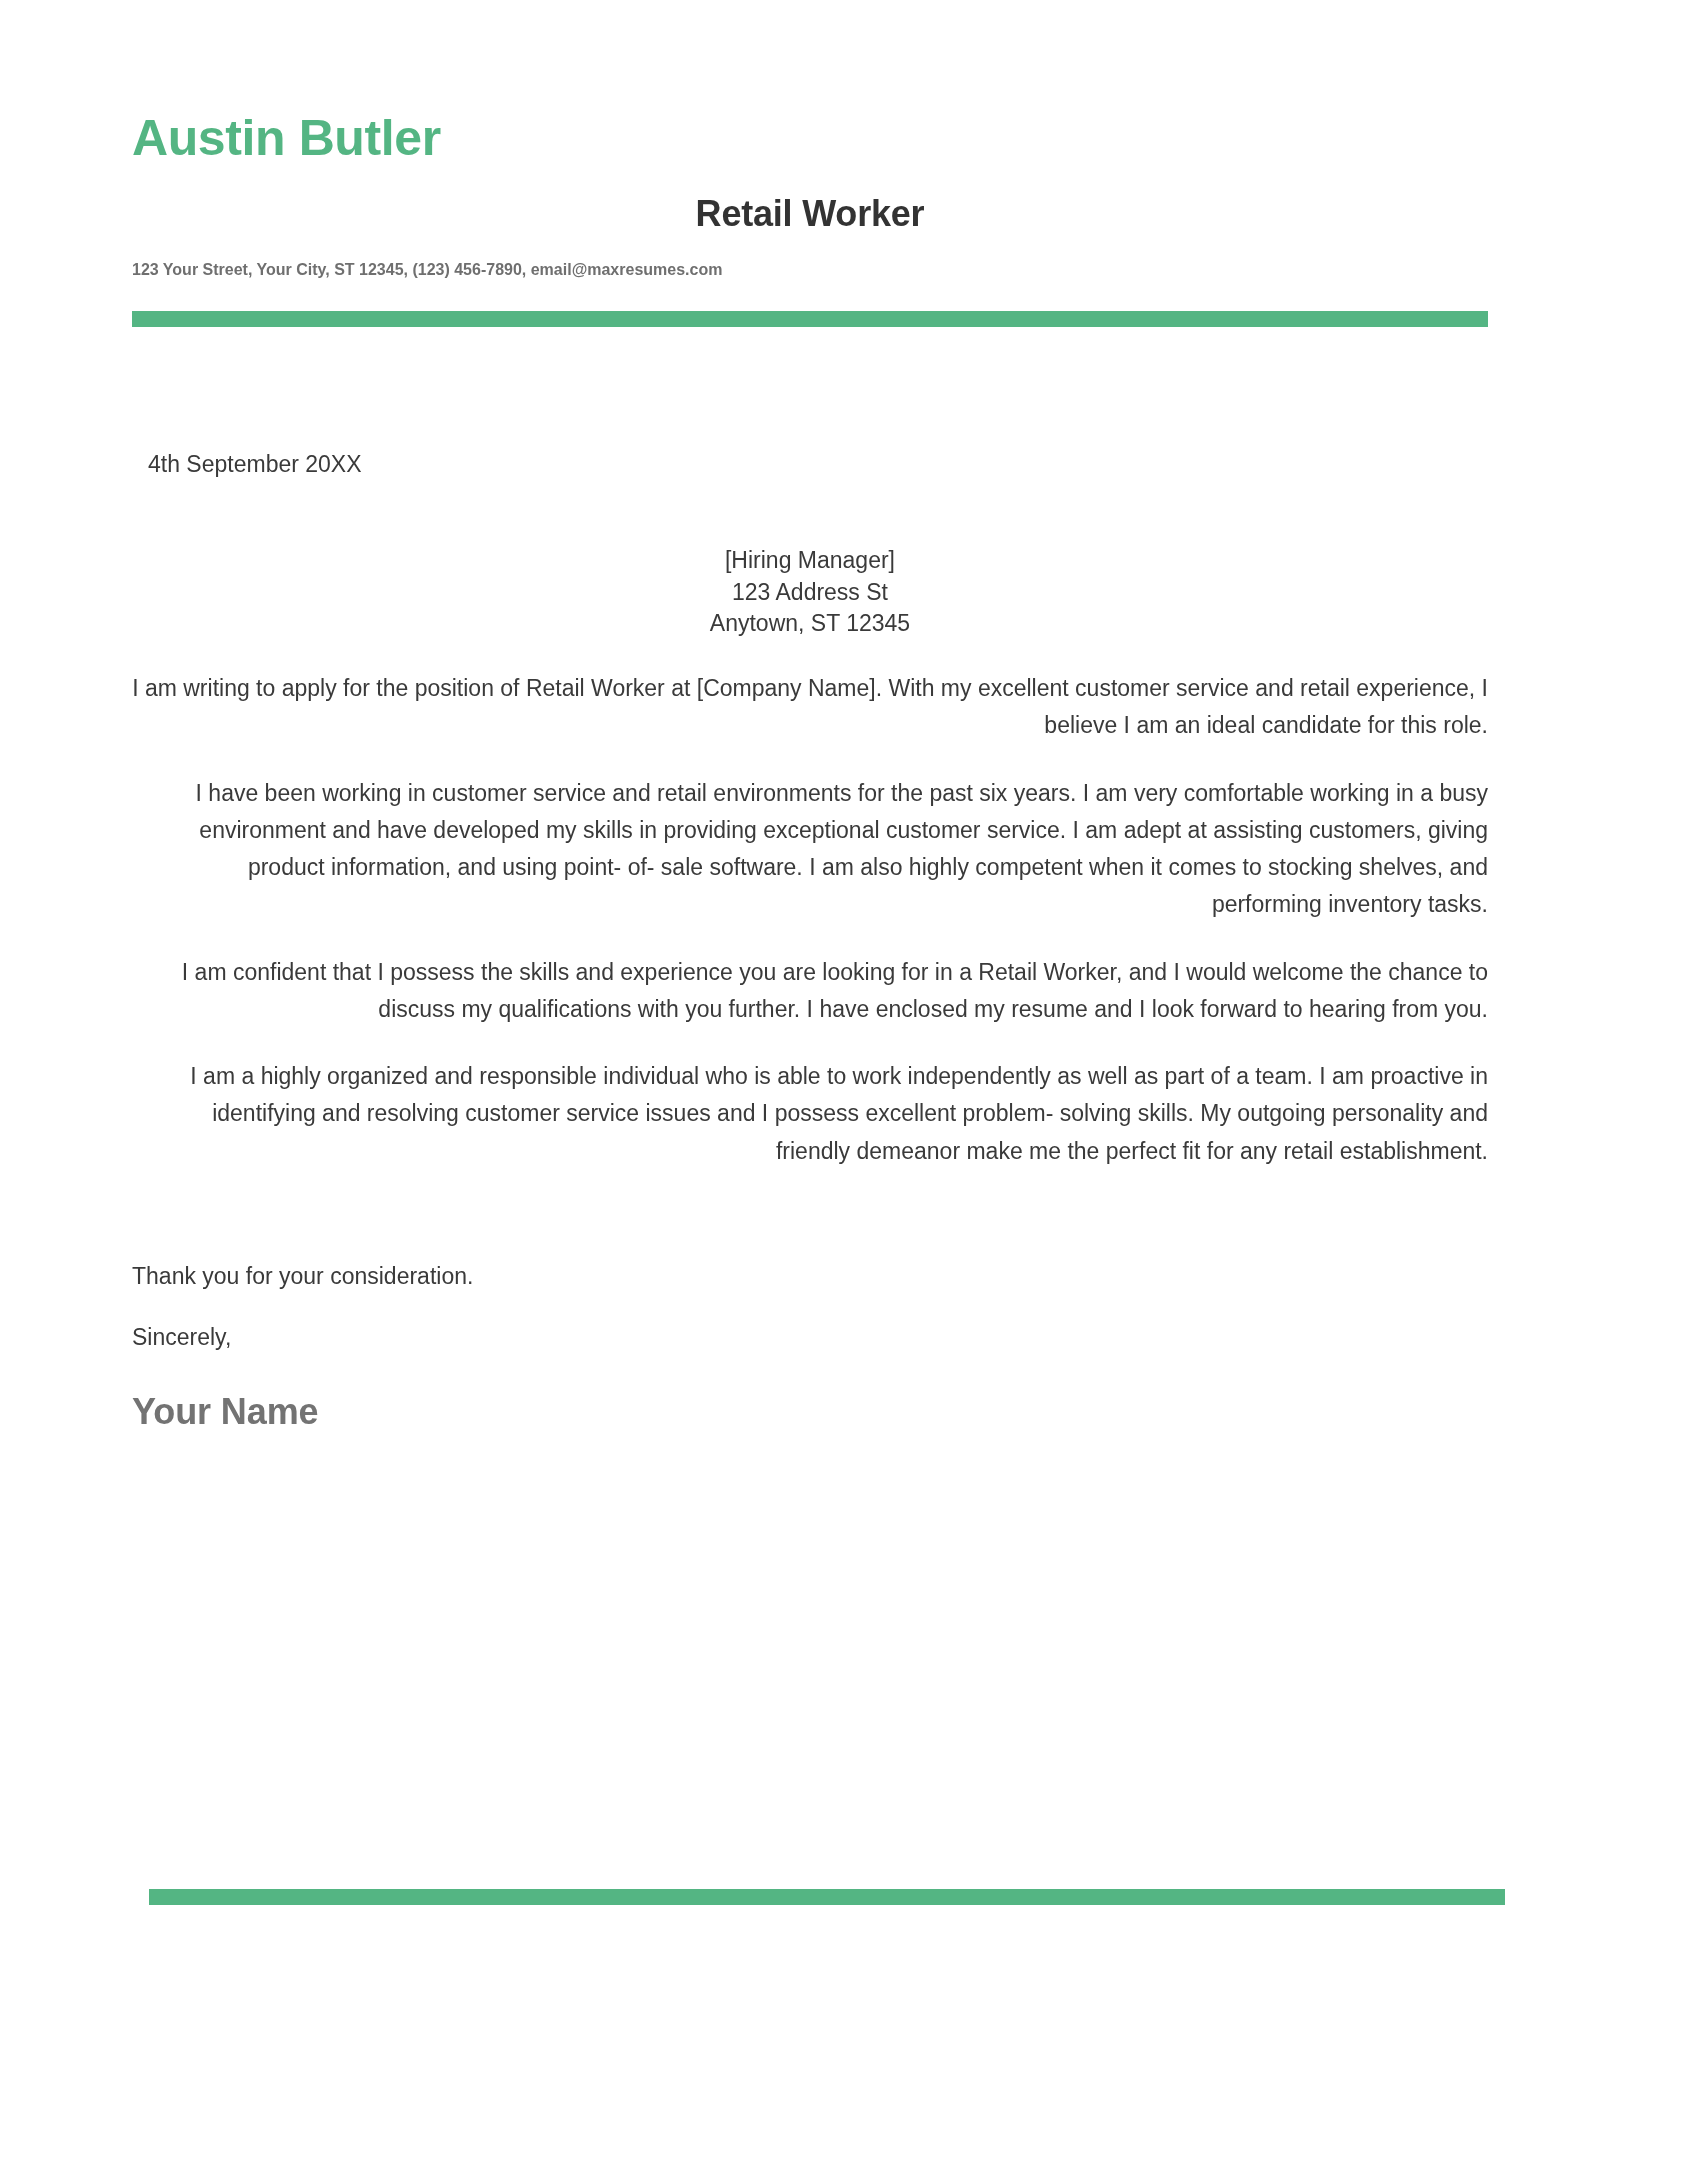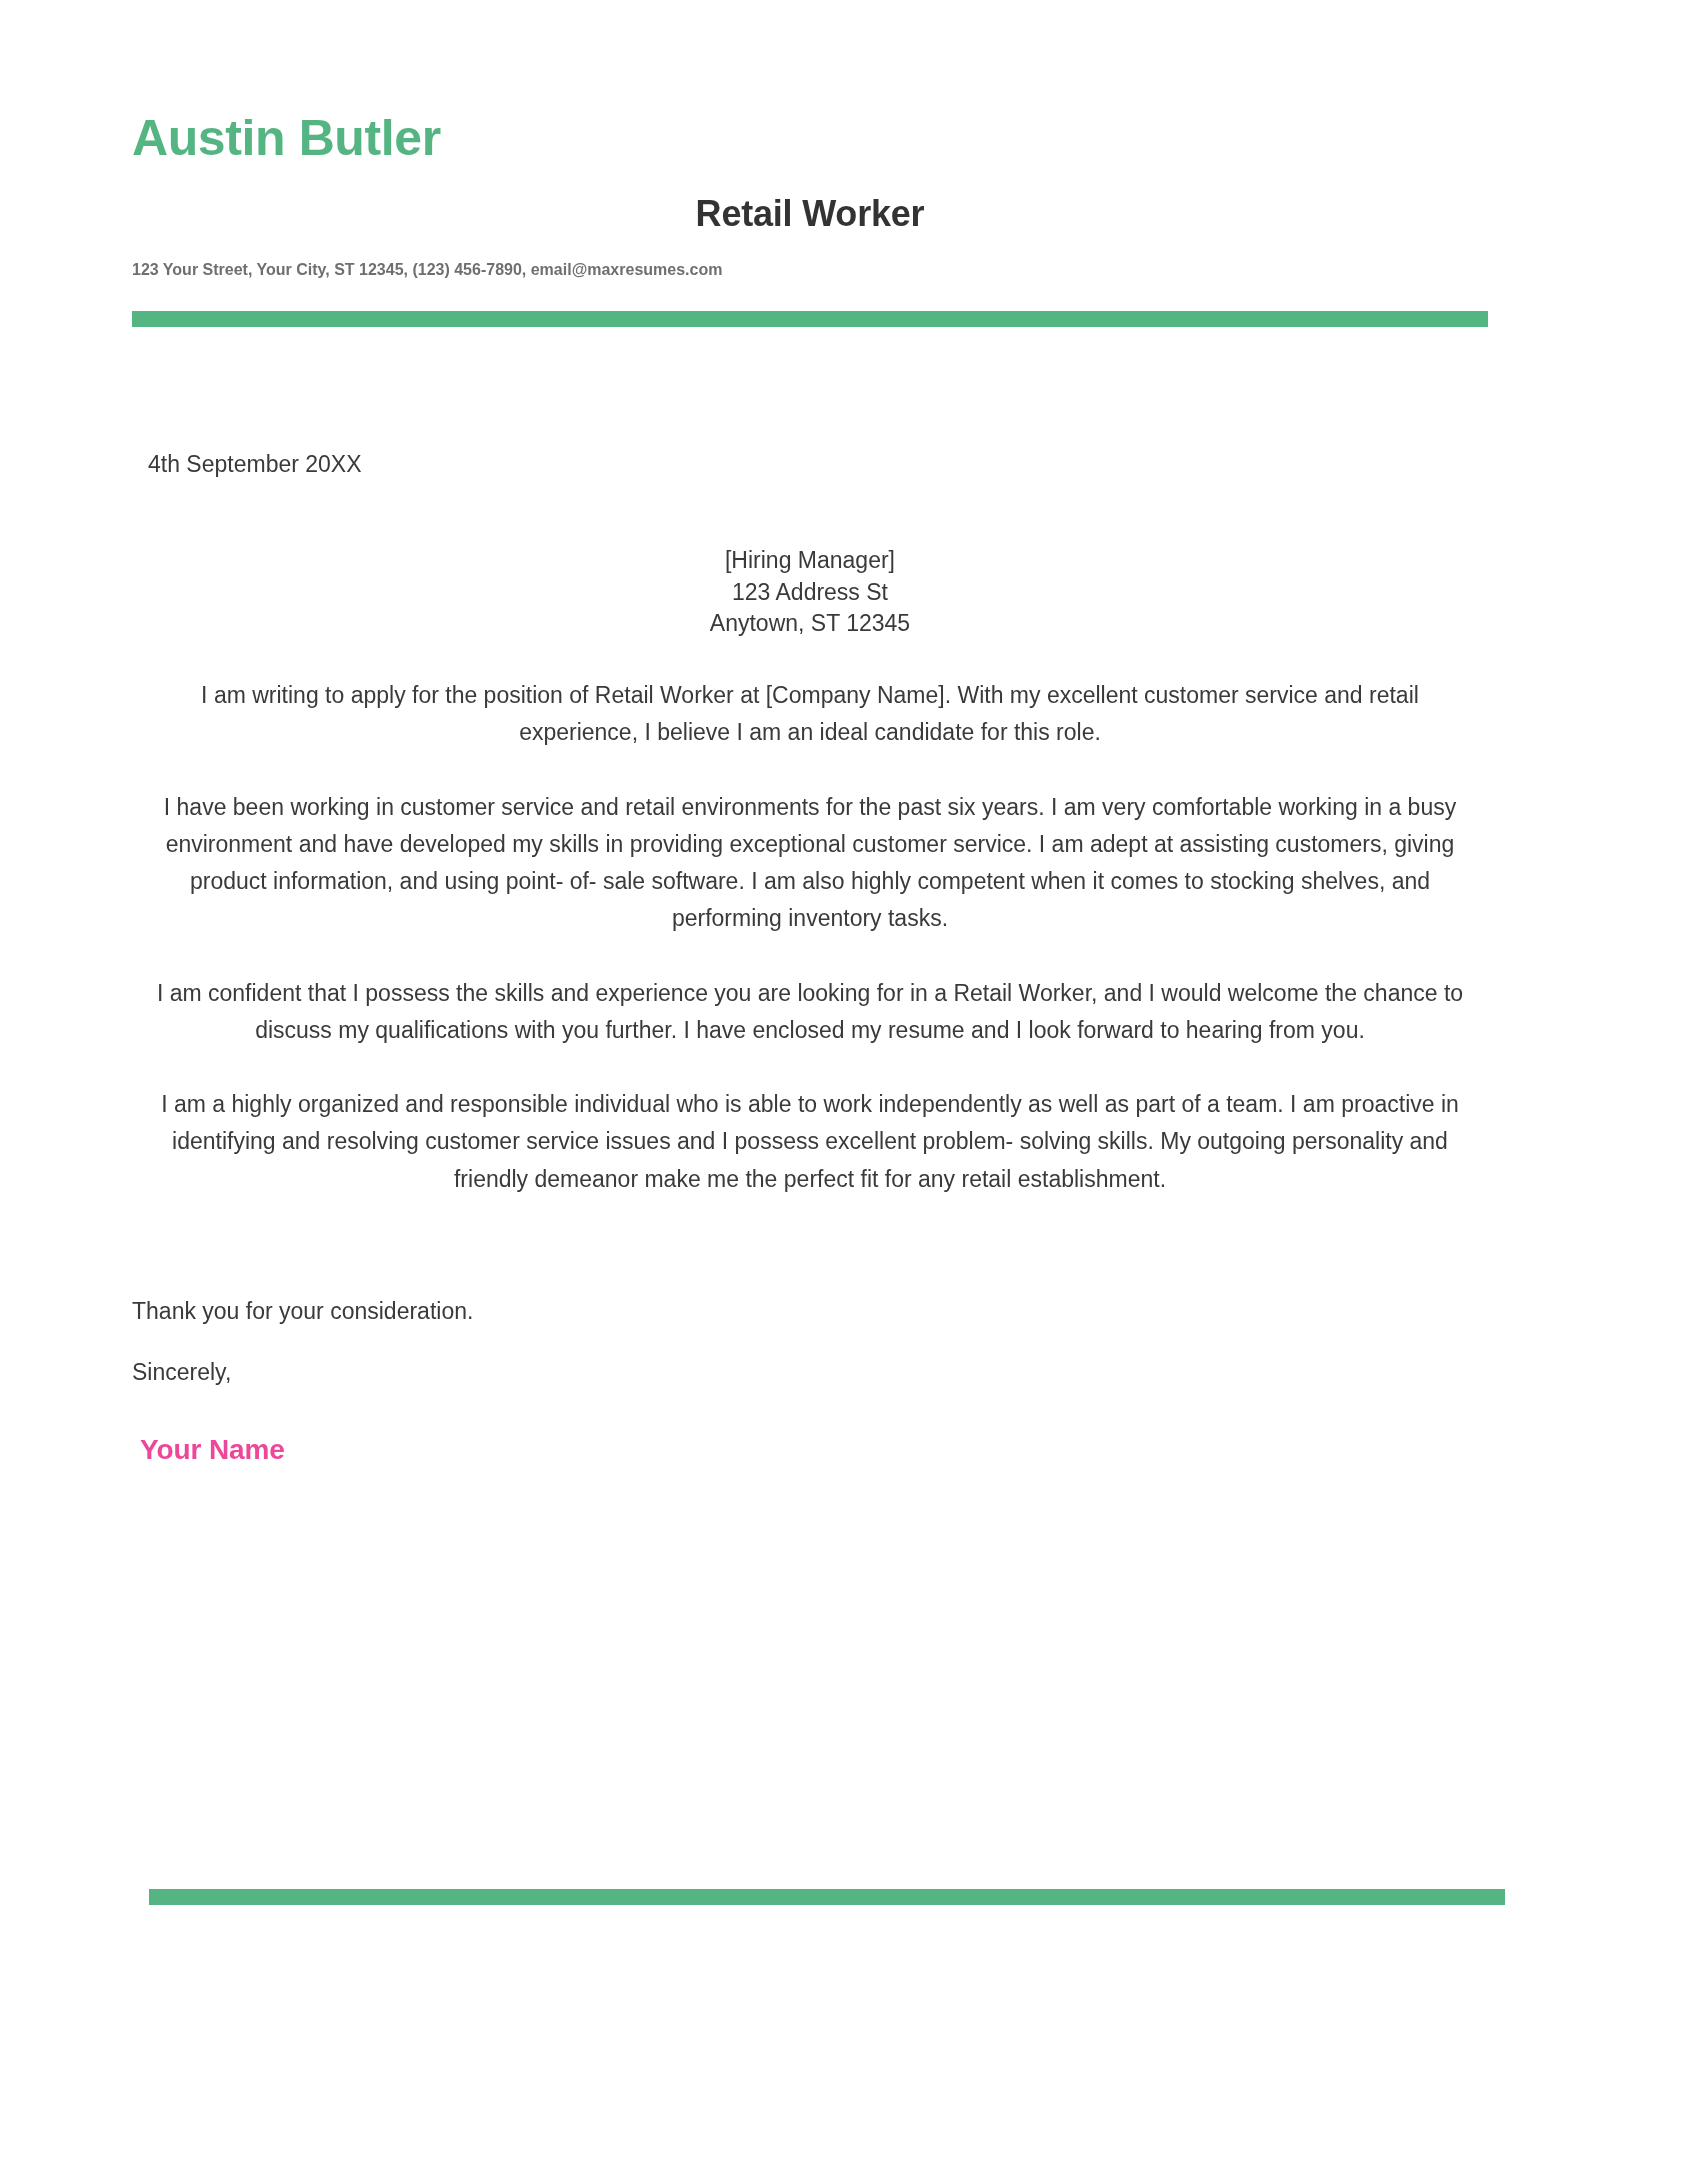--- a/index.html
+++ b/index.html
@@ -110,48 +110,48 @@
     line-height: 1.45;
     color: #3a3a3a;
     margin: 0;
     padding-top: 36px;
   }
 
   .body-paragraph {
     font-size: 23px;
     line-height: 1.62;
     color: #3a3a3a;
-    margin: 7px;
+    margin: 0;
     padding-top: 30px;
-    text-align: center;
+    text-align: right;
   }
 
   .closing-thanks {
     font-size: 23px;
     line-height: 1.45;
     color: #3a3a3a;
     margin: 0;
     padding-top: 90px;
   }
 
   .closing-sincerely {
     font-size: 23px;
     line-height: 1.45;
     color: #3a3a3a;
     margin: 0;
     padding-top: 28px;
   }
 
   .signature-name {
-    font-size: 28px;
+    font-size: 36px;
     font-weight: bold;
     line-height: 1.25;
     letter-spacing: -0.1px;
-    color: #ec4899;
-    margin: 8px;
+    color: #737373;
+    margin: 0;
     padding-top: 34px;
   }
 </style>
 </head>
 <body>
 
 <div class="page">
 
   <div class="content">
 

